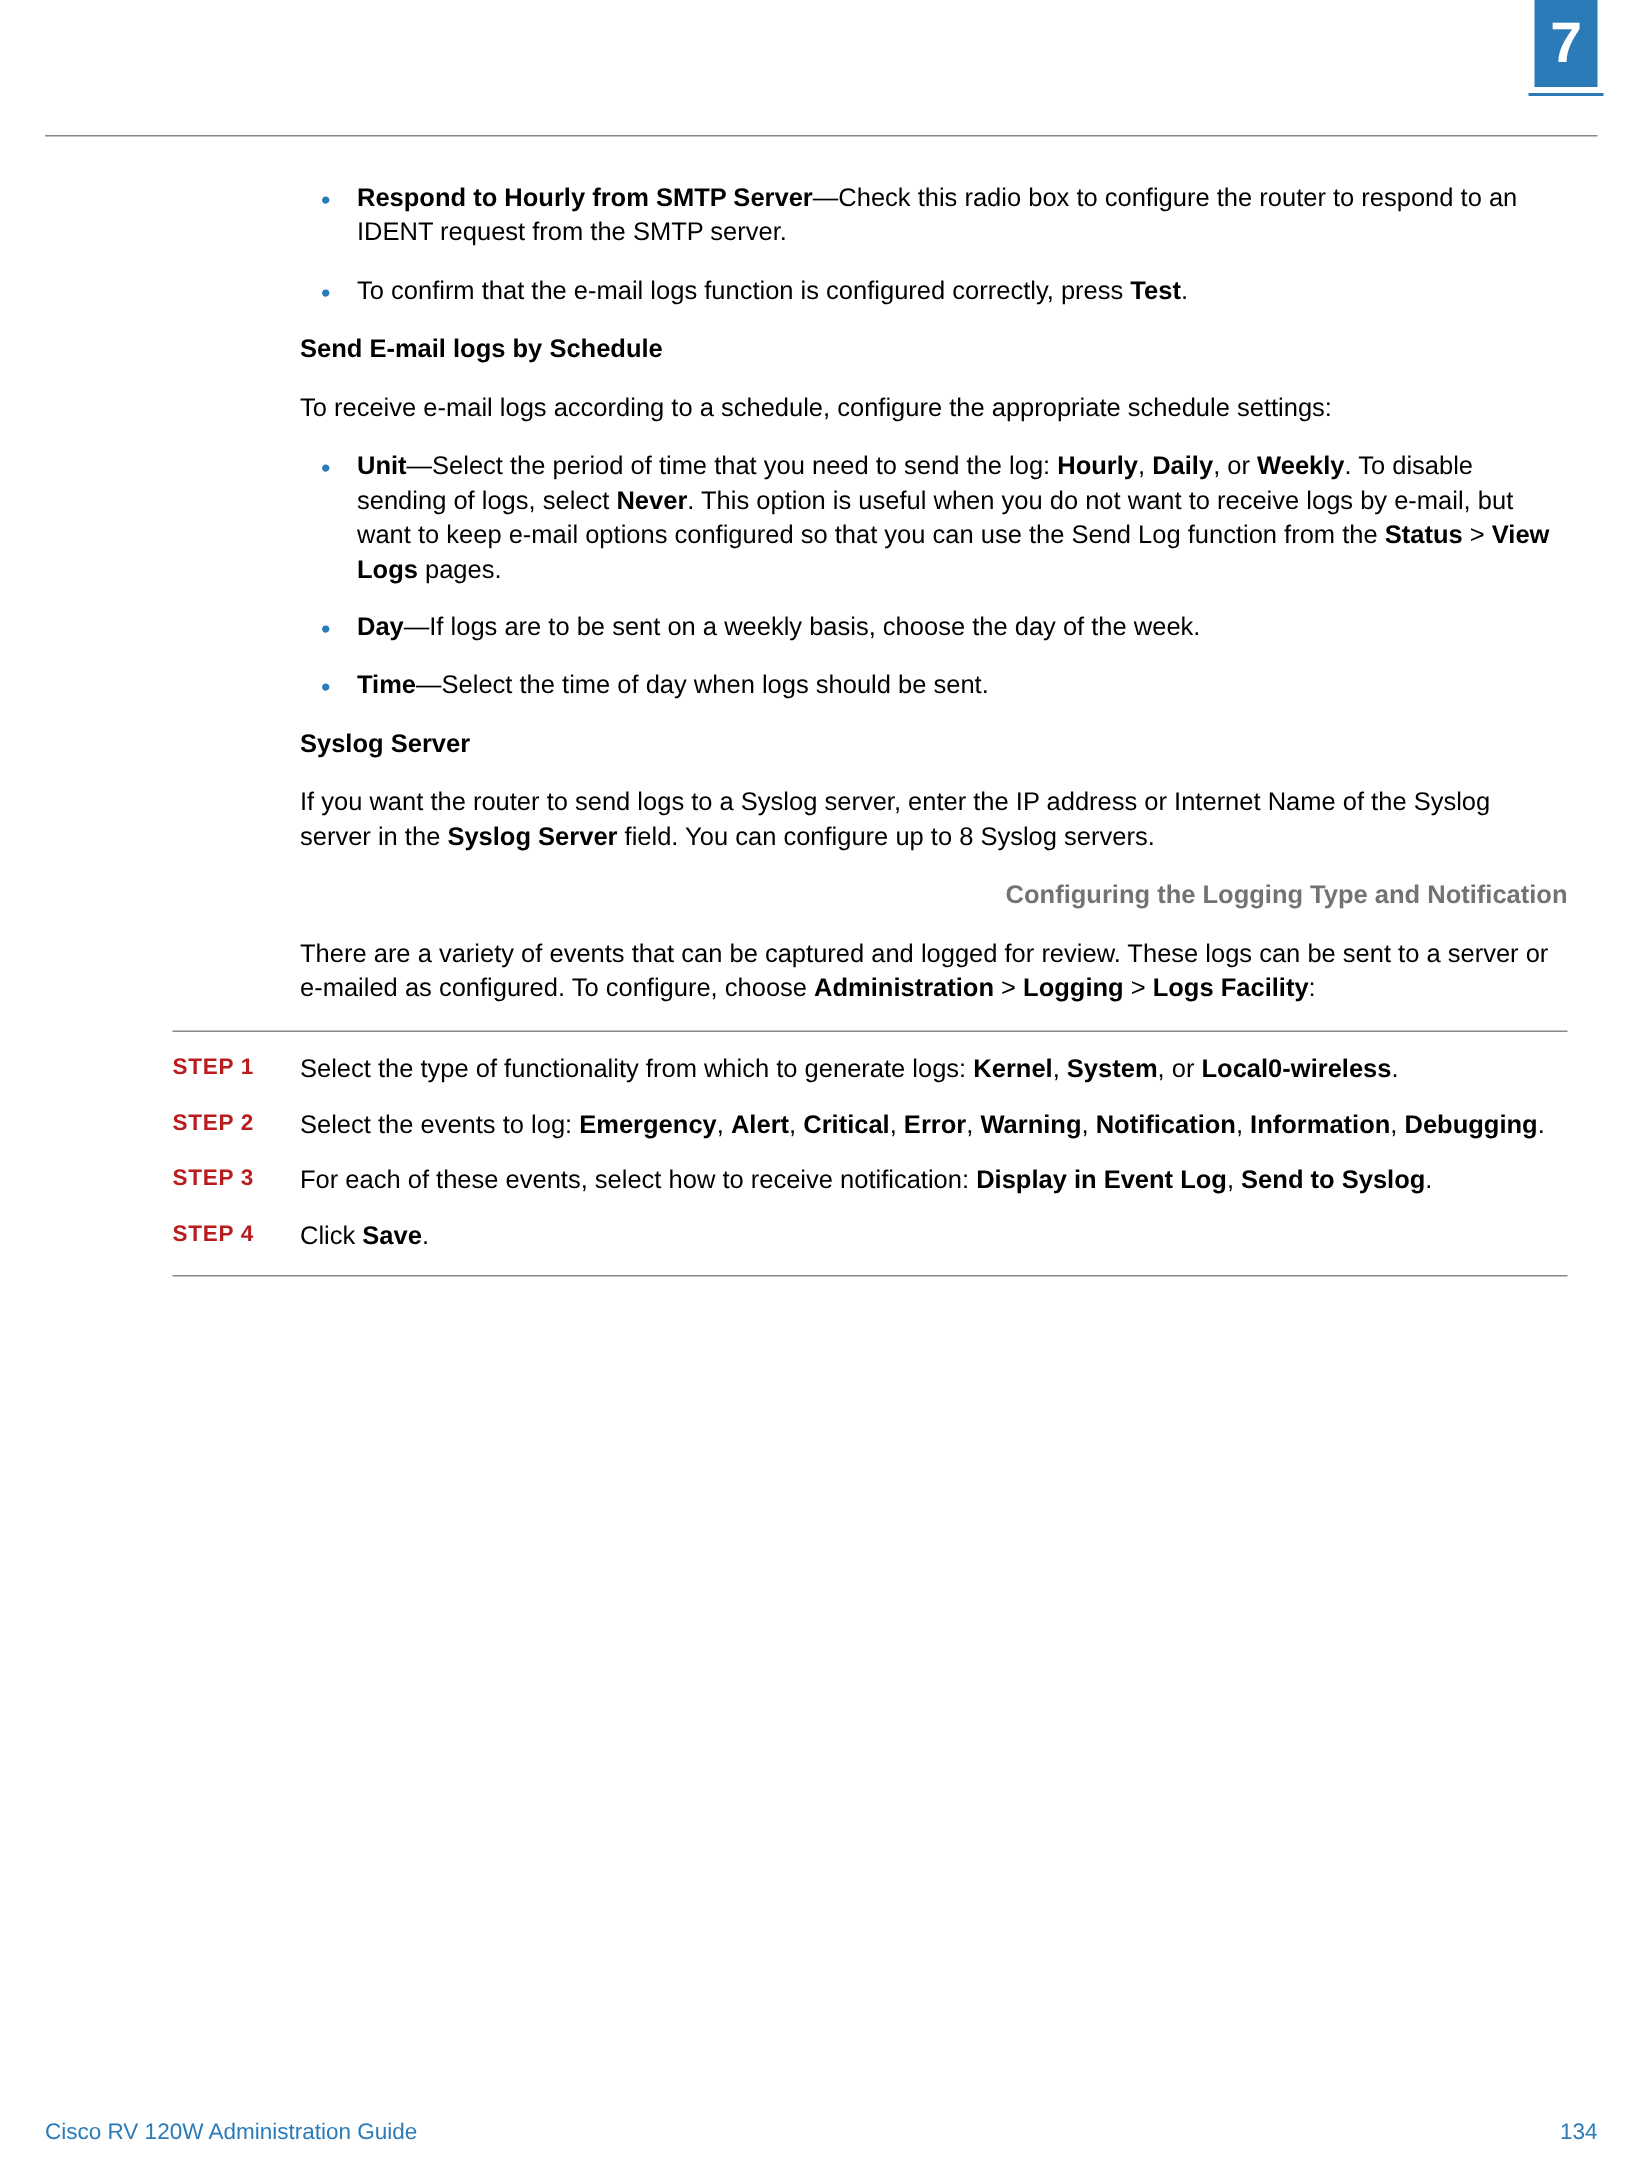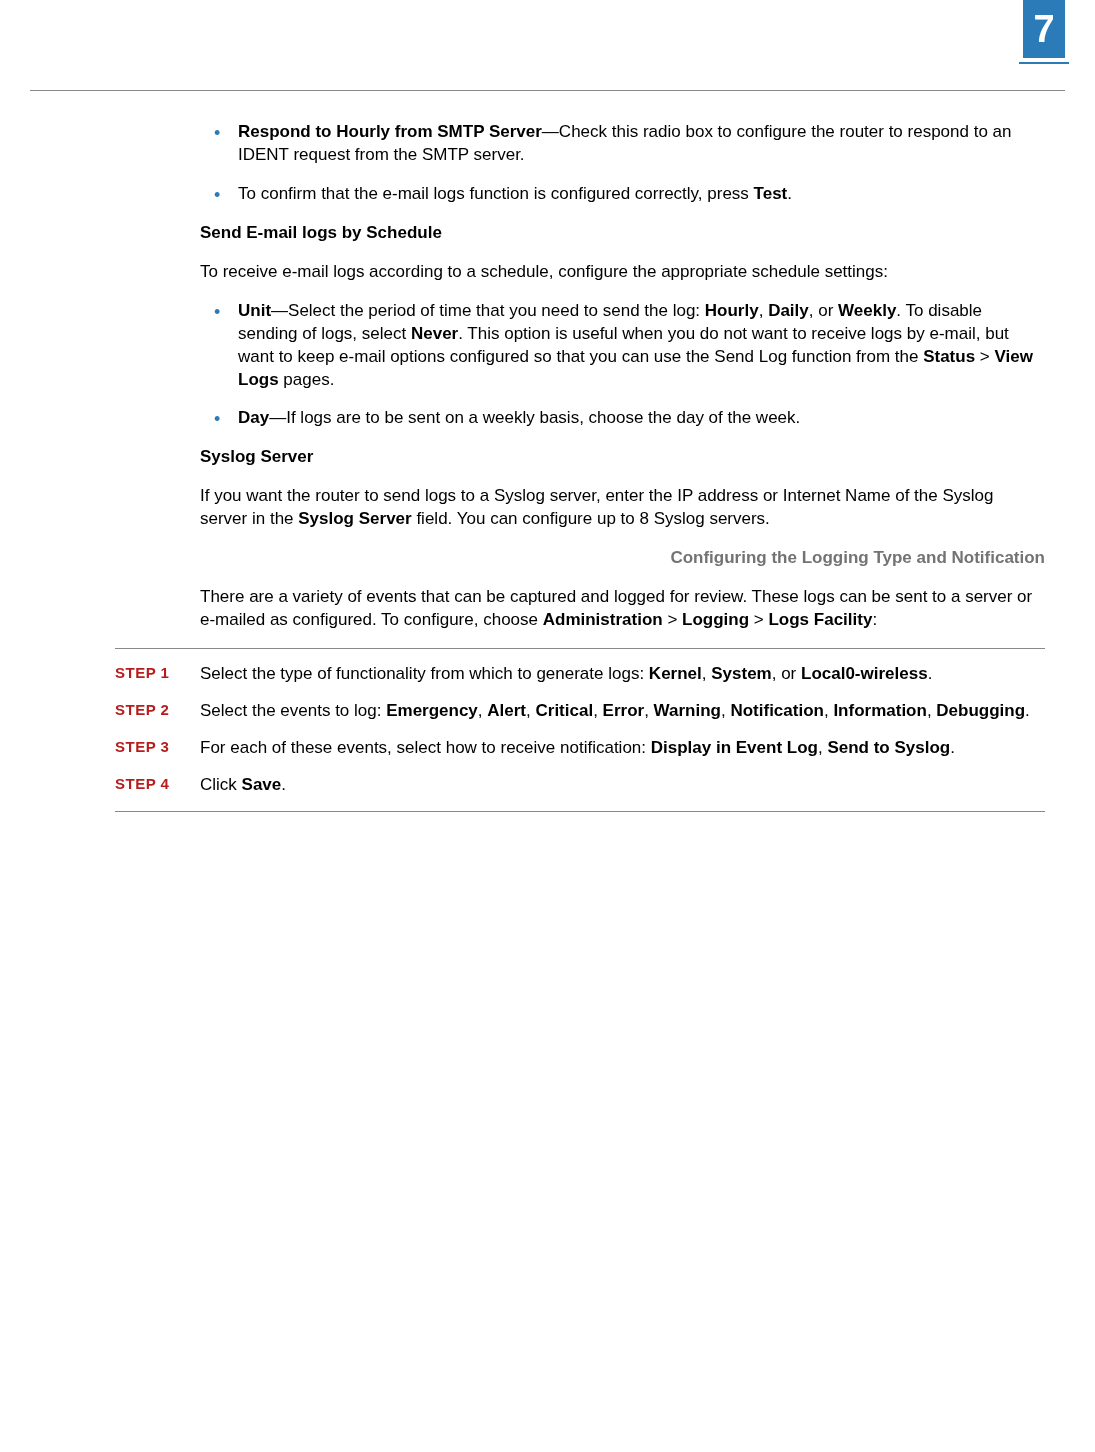--- a/index.html
+++ b/index.html
@@ -154,20 +154,23 @@
     <p class="subheading">Send E-mail logs by Schedule</p>
     <p>To receive e-mail logs according to a schedule, configure the appropriate schedule settings:</p>
 
     <ul class="bullets">
       <li>
         <span class="bold">Unit</span><span>—Select the period of time that you need to send the log: </span><span class="bold">Hourly</span><span>, </span><span class="bold">Daily</span><span>, or </span><span class="bold">Weekly</span><span>. To disable sending of logs, select </span><span class="bold">Never</span><span>. This option is useful when you do not want to receive logs by e-mail, but want to keep e-mail options configured so that you can use the Send Log function from the </span><span class="bold">Status</span><span> &gt; </span><span class="bold">View Logs</span><span> pages.</span>
       </li>
       <li>
         <span class="bold">Day</span><span>—If logs are to be sent on a weekly basis, choose the day of the week.</span>
       </li>
+      <li>
+        <span class="bold">Time</span><span>—Select the time of day when logs should be sent.</span>
+      </li>
     </ul>
 
     <p class="subheading">Syslog Server</p>
     <p>
       <span>If you want the router to send logs to a Syslog server, enter the IP address or Internet Name of the Syslog server in the </span><span class="bold">Syslog Server</span><span> field. You can configure up to 8 Syslog servers.</span>
     </p>
 
     <p class="heading-blue">Configuring the Logging Type and Notification</p>
     <p>
       <span>There are a variety of events that can be captured and logged for review. These logs can be sent to a server or e-mailed as configured. To configure, choose </span><span class="bold">Administration</span><span> &gt; </span><span class="bold">Logging</span><span> &gt; </span><span class="bold">Logs Facility</span><span>:</span>
@@ -202,13 +205,17 @@
         <span class="step-text">
           <span>Click </span><span class="bold">Save</span><span>.</span>
         </span>
       </div>
 
       <hr class="step-rule">
     </div>
 
   </div>
 
+  <div class="footer">
+    <span>Cisco RV 120W Administration Guide</span>
+    <span>134</span>
+  </div>
 </div>
 
 </body></html>

